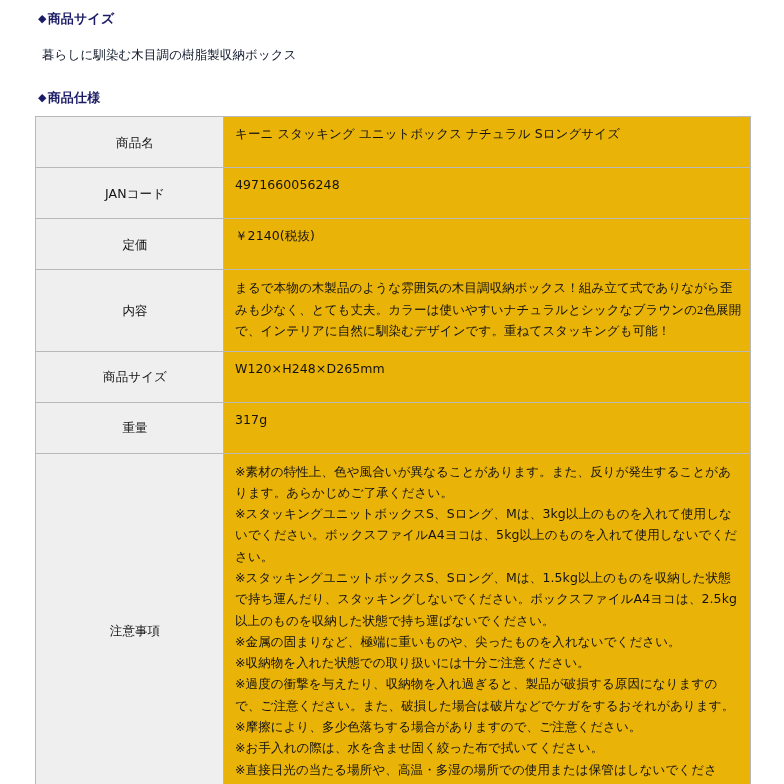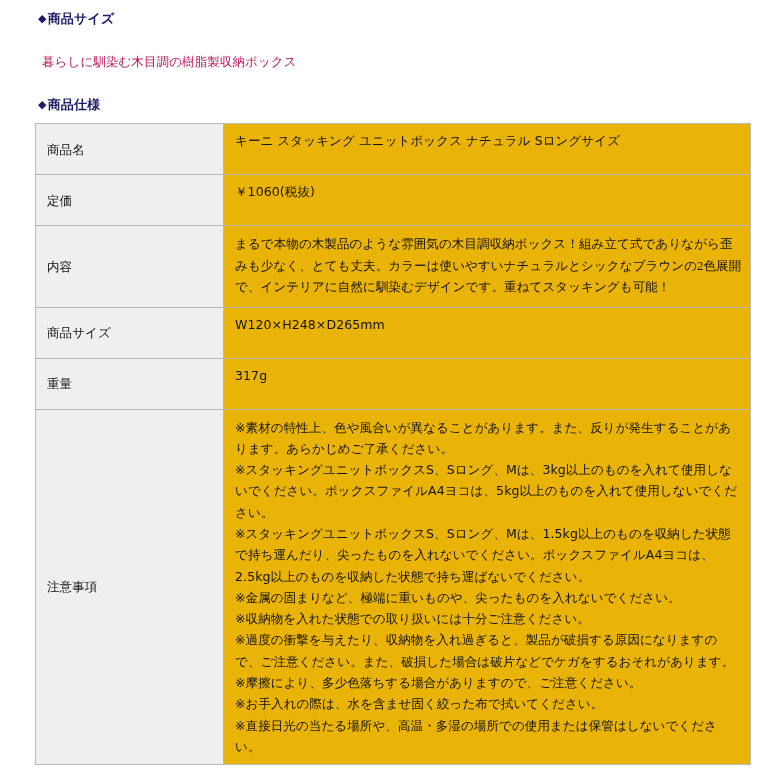--- a/index.html
+++ b/index.html
@@ -36,24 +36,24 @@
   }
   .diamond-icon {
     font-size: 11px;
     line-height: 18px;
     color: #1b1b66;
     display: inline-block;
     transform: translateY(-1px);
   }
 
   .feature-text {
-    margin: 24px 0 0 26px;
+    margin: 17px 0 0 26px;
     font-size: 12.5px;
     line-height: 17px;
-    color: #be185d;
+    color: #0f172a;
     letter-spacing: 0.1px;
   }
 
   .spacer-1 { height: 22px; }
   .spacer-2 { height: 8px; }
 
   
   .spec-table {
     width: 716px;
     margin-left: 19px;
@@ -68,20 +68,21 @@
     font-size: 12.5px;
     line-height: 19px;
     letter-spacing: 0.1px;
   }
   td.lbl {
     width: 176px;
     background: #efefef;
     padding: 7px 0 7px 11px;
     color: #121212;
     white-space: nowrap;
+    text-align: center;
   }
   td.val {
     background: #eab308;
     padding: 7px 8px 24px 11px;
     color: #121212;
   }
   td.val.multi {
     line-height: 21.5px;
     padding-top: 8px;
     padding-bottom: 8px;
@@ -118,24 +119,28 @@
 
   <table class="spec-table">
     <tbody>
 
       <tr>
         <td class="lbl">商品名</td>
         <td class="val">キーニ スタッキング ユニットボックス ナチュラル Sロングサイズ</td>
       </tr>
 
 
+      <tr>
+        <td class="lbl">JANコード</td>
+        <td class="val">4971660056248</td>
+      </tr>
 
       <tr>
         <td class="lbl">定価</td>
-        <td class="val">￥1060(税抜)</td>
+        <td class="val">￥2140(税抜)</td>
       </tr>
 
       <tr>
         <td class="lbl">内容</td>
         <td class="val multi">まるで本物の木製品のような雰囲気の木目調収納ボックス！組み立て式でありながら歪みも少なく、とても丈夫。カラーは使いやすいナチュラルとシックなブラウンの2色展開で、インテリアに自然に馴染むデザインです。重ねてスタッキングも可能！</td>
       </tr>
 
 
       <tr>
         <td class="lbl">商品サイズ</td>
@@ -146,21 +151,21 @@
       <tr>
         <td class="lbl">重量</td>
         <td class="val">317g</td>
       </tr>
 
       <tr>
         <td class="lbl">注意事項</td>
         <td class="val notes">
           <span class="notes-line">※素材の特性上、色や風合いが異なることがあります。また、反りが発生することがあります。あらかじめご了承ください。</span>
           <span class="notes-line">※スタッキングユニットボックスS、Sロング、Mは、3kg以上のものを入れて使用しないでください。ボックスファイルA4ヨコは、5kg以上のものを入れて使用しないでください。</span>
-          <span class="notes-line">※スタッキングユニットボックスS、Sロング、Mは、1.5kg以上のものを収納した状態で持ち運んだり、尖ったものを入れないでください。ボックスファイルA4ヨコは、2.5kg以上のものを収納した状態で持ち運ばないでください。</span>
+          <span class="notes-line">※スタッキングユニットボックスS、Sロング、Mは、1.5kg以上のものを収納した状態で持ち運んだり、スタッキングしないでください。ボックスファイルA4ヨコは、2.5kg以上のものを収納した状態で持ち運ばないでください。</span>
           <span class="notes-line">※金属の固まりなど、極端に重いものや、尖ったものを入れないでください。</span>
           <span class="notes-line">※収納物を入れた状態での取り扱いには十分ご注意ください。</span>
           <span class="notes-line">※過度の衝撃を与えたり、収納物を入れ過ぎると、製品が破損する原因になりますので、ご注意ください。また、破損した場合は破片などでケガをするおそれがあります。</span>
           <span class="notes-line">※摩擦により、多少色落ちする場合がありますので、ご注意ください。</span>
           <span class="notes-line">※お手入れの際は、水を含ませ固く絞った布で拭いてください。</span>
           <span class="notes-line">※直接日光の当たる場所や、高温・多湿の場所での使用または保管はしないでください。</span>
         </td>
       </tr>
 
     </tbody>

